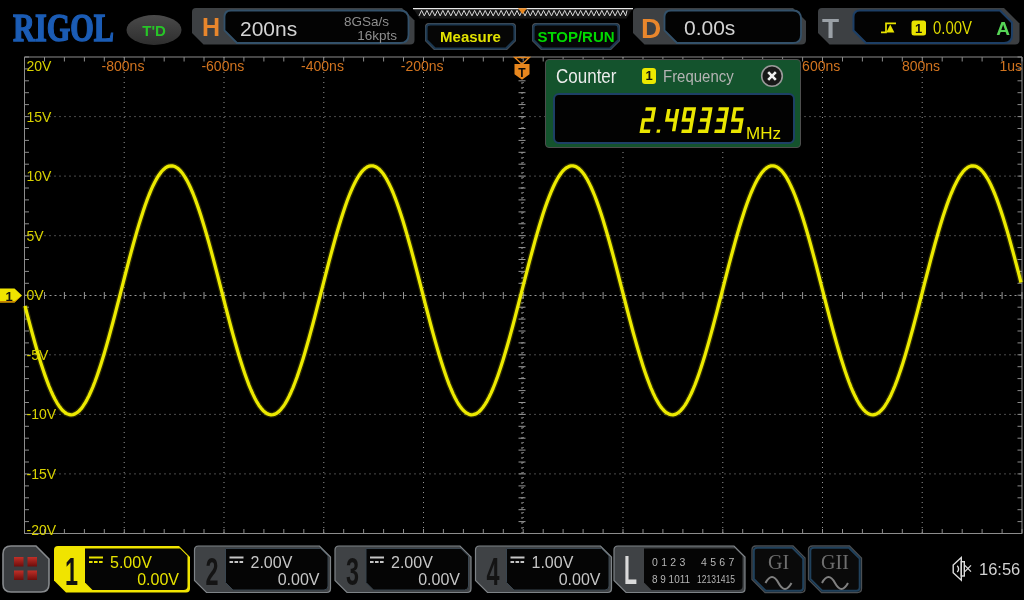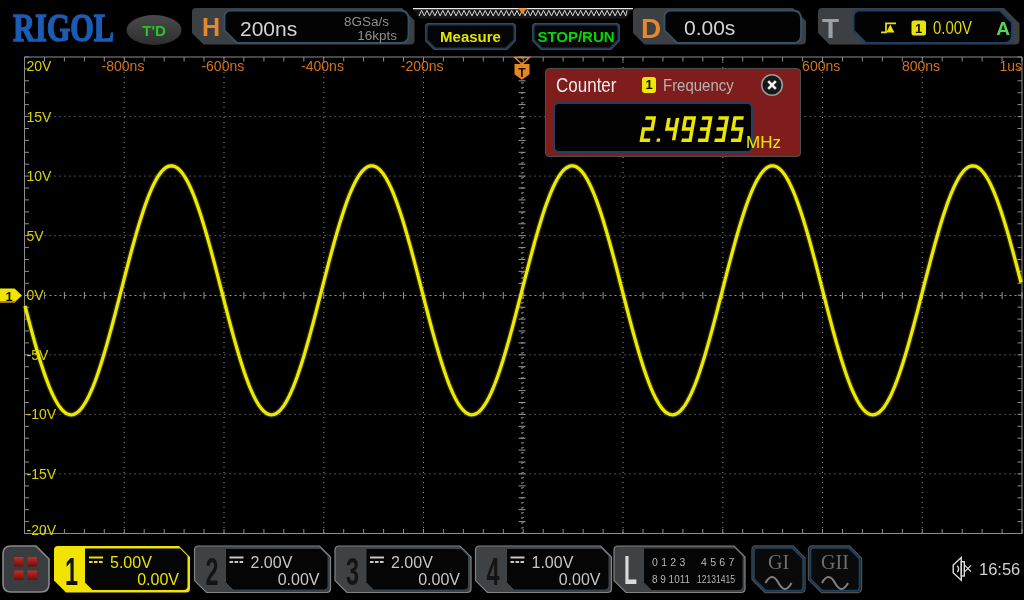--- a/index.html
+++ b/index.html
@@ -1,26 +1,26 @@
 <!DOCTYPE html>
 <html><head><meta charset="utf-8">
 <style>
 *{margin:0;padding:0;box-sizing:border-box;}
 html,body{width:1024px;height:600px;background:#000;overflow:hidden;font-family:"Liberation Sans",sans-serif;}
 #scr{position:relative;width:1024px;height:600px;background:#000;}
 #topbar{position:absolute;left:0;top:0;}
 #grat{position:absolute;left:0;top:0;}
 #botbar{position:absolute;left:0;top:543px;}
-#counter{position:absolute;left:545px;top:68px;width:256px;height:89px;background:#7f1d1d;border-radius:4px;border:1px solid #4e4e4e;}
+#counter{position:absolute;left:545px;top:59px;width:256px;height:89px;background:#14532d;border-radius:4px;border:1px solid #4e4e4e;}
 #chead{position:absolute;left:0;top:0;width:100%;height:33px;}
 #ctitle{position:absolute;left:10px;top:5px;font-size:20px;color:#ececec;transform:scaleX(.85);transform-origin:0 0;}
 #cbadge{position:absolute;left:96px;top:8px;width:14px;height:16px;background:#ece800;color:#111;border-radius:3px;font-weight:bold;font-size:13px;text-align:center;line-height:16px;}
 #cfreq{position:absolute;left:117px;top:7px;font-size:17px;color:#b4b4b4;transform:scaleX(.88);transform-origin:0 0;}
 #cx{position:absolute;left:214px;top:4px;}
-#cbody{position:absolute;left:7px;top:33px;width:200px;height:51px;background:#020202;border:2px solid #1e4066;border-radius:6px;}
+#cbody{position:absolute;left:7px;top:33px;width:242px;height:51px;background:#020202;border:2px solid #1e4066;border-radius:6px;}
 #cbody svg{position:absolute;left:-1px;top:-1px;}
 </style></head>
 <body>
 <div id="scr">
 <svg id="grat" width="1024" height="600" viewBox="0 0 1024 600">
 <style>
 .dot{stroke:#969696;stroke-width:1;stroke-dasharray:1 4;}
 .ctr{stroke:#969696;stroke-width:1;stroke-dasharray:2 3;}
 .tick{stroke:#969696;stroke-width:1;}
 .edge{stroke:#8c8c8c;stroke-width:1;}

